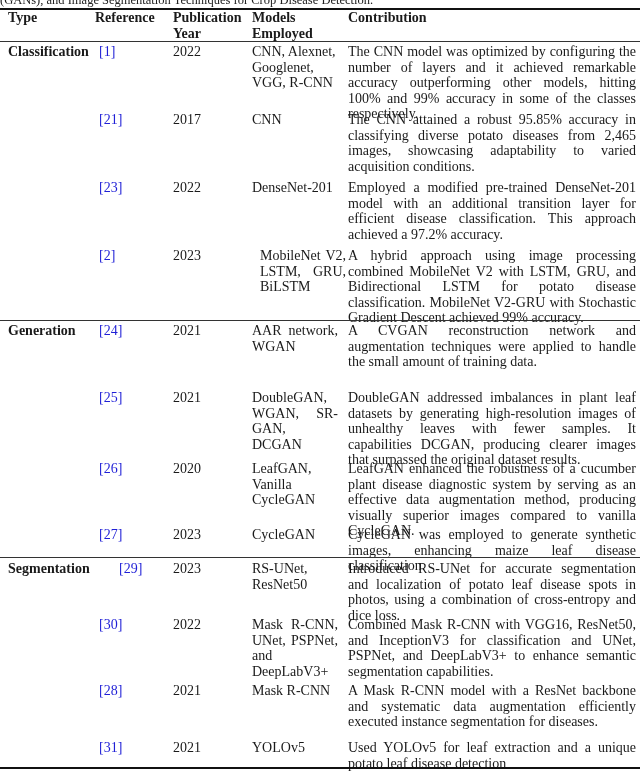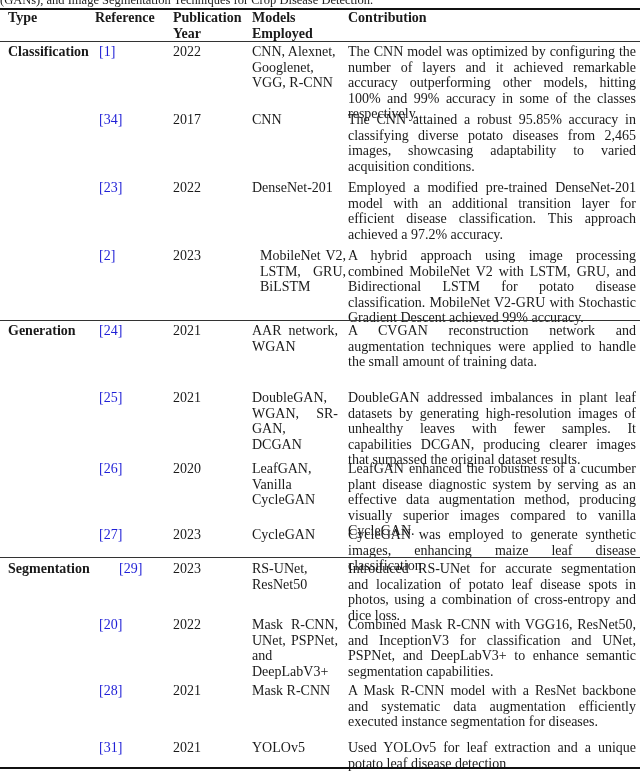--- a/index.html
+++ b/index.html
@@ -42,21 +42,21 @@
 <div class="hdr" style="left:348px;top:10px;">Contribution</div>
 
 <div class="rule-mid" style="top:41px;"></div>
 
 <div id="table-body">
     <div class="cell type" style="left: 8px; top: 44px;">Classification</div>
     <div class="cell ref" style="left: 99px; top: 44px;">[1]</div>
     <div class="cell" style="left: 173px; top: 44px;">2022</div>
     <div class="cell models" style="left: 252px; top: 44px;">CNN, Alexnet, Googlenet, VGG, R-CNN</div>
     <div class="cell contrib" style="left: 348px; top: 44px;">The CNN model was optimized by configuring the number of layers and it achieved remarkable accuracy outperforming other models, hitting 100% and 99% accuracy in some of the classes respectively.</div>
-    <div class="cell ref" style="left: 99px; top: 112px;">[34]</div>
+    <div class="cell ref" style="left: 99px; top: 112px;">[21]</div>
     <div class="cell" style="left: 173px; top: 112px;">2017</div>
     <div class="cell models" style="left: 252px; top: 112px;">CNN</div>
     <div class="cell contrib" style="left: 348px; top: 112px;">The CNN attained a robust 95.85% accuracy in classifying diverse potato diseases from 2,465 images, showcasing adaptability to varied acquisition conditions.</div>
     <div class="cell ref" style="left: 99px; top: 180px;">[23]</div>
     <div class="cell" style="left: 173px; top: 180px;">2022</div>
     <div class="cell models" style="left: 252px; top: 180px;">DenseNet-201</div>
     <div class="cell contrib" style="left: 348px; top: 180px;">Employed a modified pre-trained DenseNet-201 model with an additional transition layer for efficient disease classification. This approach achieved a 97.2% accuracy.</div>
     <div class="cell ref" style="left: 99px; top: 248px;">[2]</div>
     <div class="cell" style="left: 173px; top: 248px;">2023</div>
     <div class="cell models just" style="left: 260px; top: 248px;">MobileNet V2, LSTM, GRU, BiLSTM</div>
@@ -76,21 +76,21 @@
     <div class="cell contrib" style="left: 348px; top: 461px;">LeafGAN enhanced the robustness of a cucumber plant disease diagnostic system by serving as an effective data augmentation method, producing visually superior images compared to vanilla CycleGAN.</div>
     <div class="cell ref" style="left: 99px; top: 527px;">[27]</div>
     <div class="cell" style="left: 173px; top: 527px;">2023</div>
     <div class="cell models" style="left: 252px; top: 527px;">CycleGAN</div>
     <div class="cell contrib" style="left: 348px; top: 527px;">CycleGAN was employed to generate synthetic images, enhancing maize leaf disease classification.</div>
     <div class="cell type" style="left: 8px; top: 561px;">Segmentation</div>
     <div class="cell ref" style="left: 99px; top: 561px; margin-left: 20px;">[29]</div>
     <div class="cell" style="left: 173px; top: 561px;">2023</div>
     <div class="cell models" style="left: 252px; top: 561px;">RS-UNet, ResNet50</div>
     <div class="cell contrib" style="left: 348px; top: 561px;">Introduced RS-UNet for accurate segmentation and localization of potato leaf disease spots in photos, using a combination of cross-entropy and dice loss.</div>
-    <div class="cell ref" style="left: 99px; top: 617px;">[20]</div>
+    <div class="cell ref" style="left: 99px; top: 617px;">[30]</div>
     <div class="cell" style="left: 173px; top: 617px;">2022</div>
     <div class="cell models just" style="left: 252px; top: 617px;">Mask R-CNN, UNet, PSPNet, and DeepLabV3+</div>
     <div class="cell contrib" style="left: 348px; top: 617px;">Combined Mask R-CNN with VGG16, ResNet50, and InceptionV3 for classification and UNet, PSPNet, and DeepLabV3+ to enhance semantic segmentation capabilities.</div>
     <div class="cell ref" style="left: 99px; top: 683px;">[28]</div>
     <div class="cell" style="left: 173px; top: 683px;">2021</div>
     <div class="cell models" style="left: 252px; top: 683px;">Mask R-CNN</div>
     <div class="cell contrib" style="left: 348px; top: 683px;">A Mask R-CNN model with a ResNet backbone and systematic data augmentation efficiently executed instance segmentation for diseases.</div>
     <div class="cell ref" style="left: 99px; top: 740px;">[31]</div>
     <div class="cell" style="left: 173px; top: 740px;">2021</div>
     <div class="cell models" style="left: 252px; top: 740px;">YOLOv5</div>

